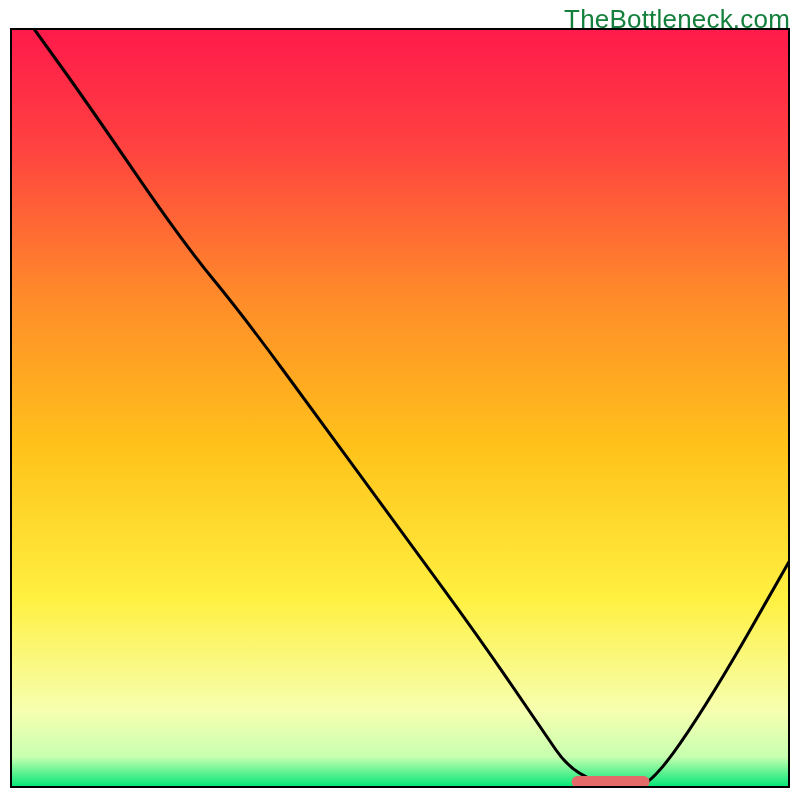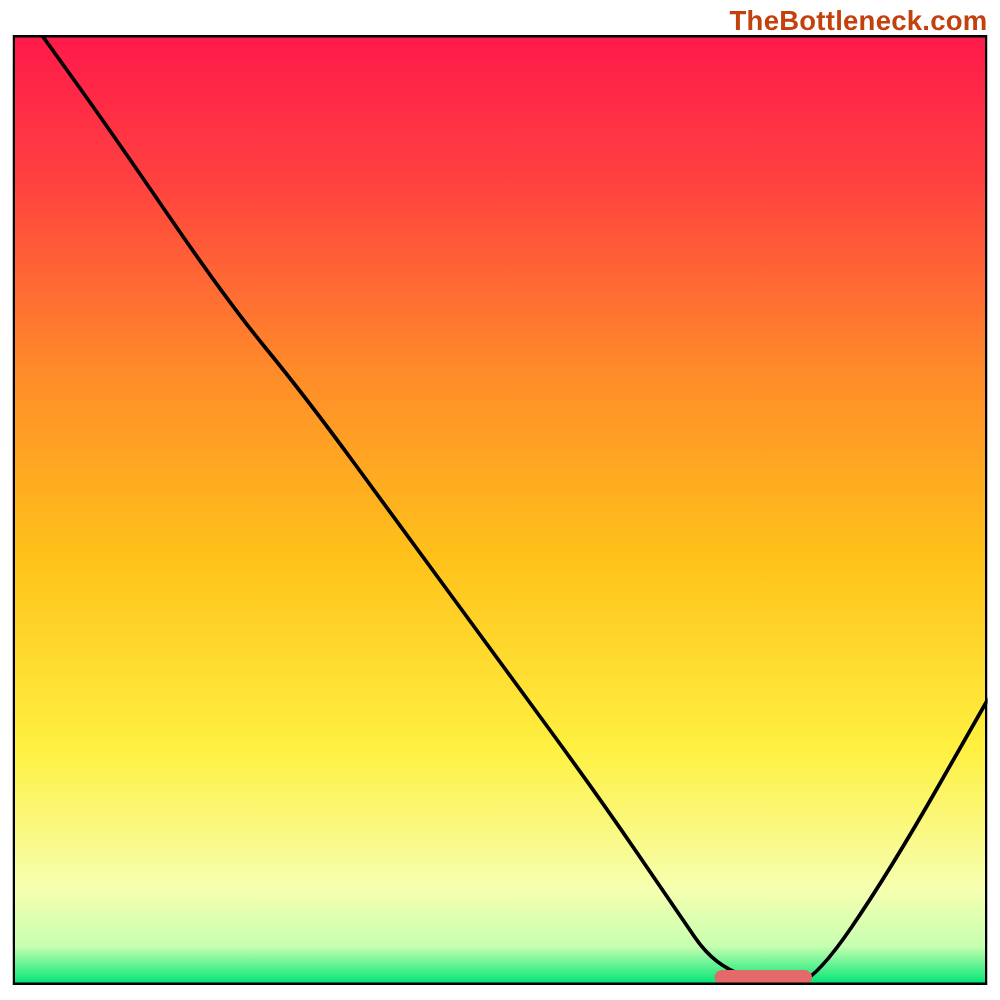--- a/index.html
+++ b/index.html
@@ -13,23 +13,23 @@
   .stage {
     position: relative;
     width: 800px;
     height: 800px;
   }
   .watermark {
     position: absolute;
     top: 4px;
     right: 10px;
     font-family: Arial, Helvetica, sans-serif;
-    font-size: 22px;
-    font-weight: 700;
-    color: #c2410c;
+    font-size: 26px;
+    font-weight: 400;
+    color: #15803d;
     letter-spacing: 0.2px;
   }
   svg.plot {
     position: absolute;
     left: 10px;
     top: 28px;
     width: 780px;
     height: 760px;
     display: block;
   }

